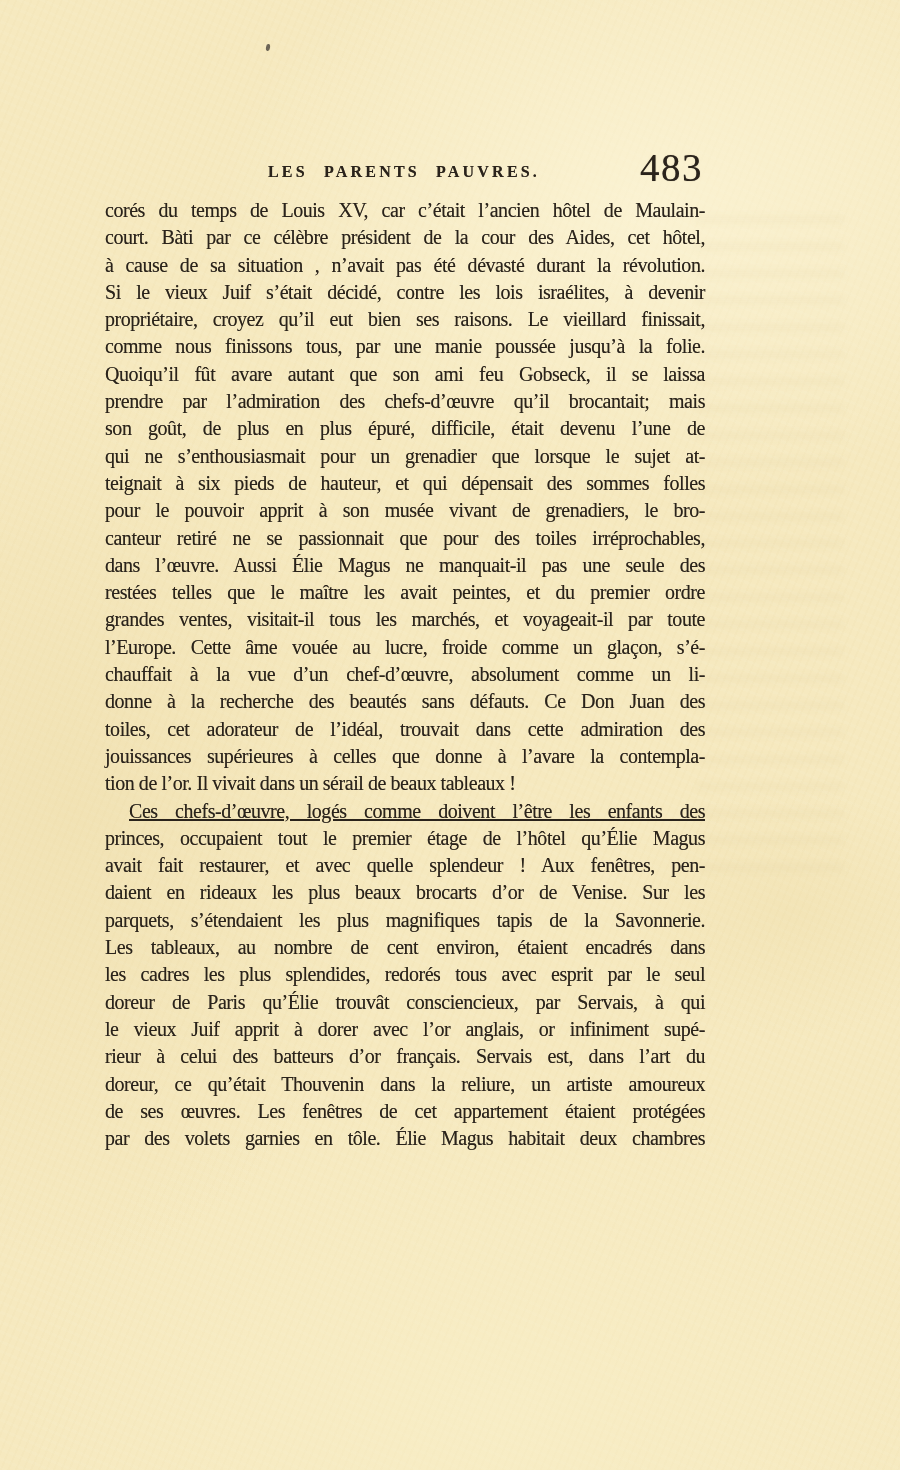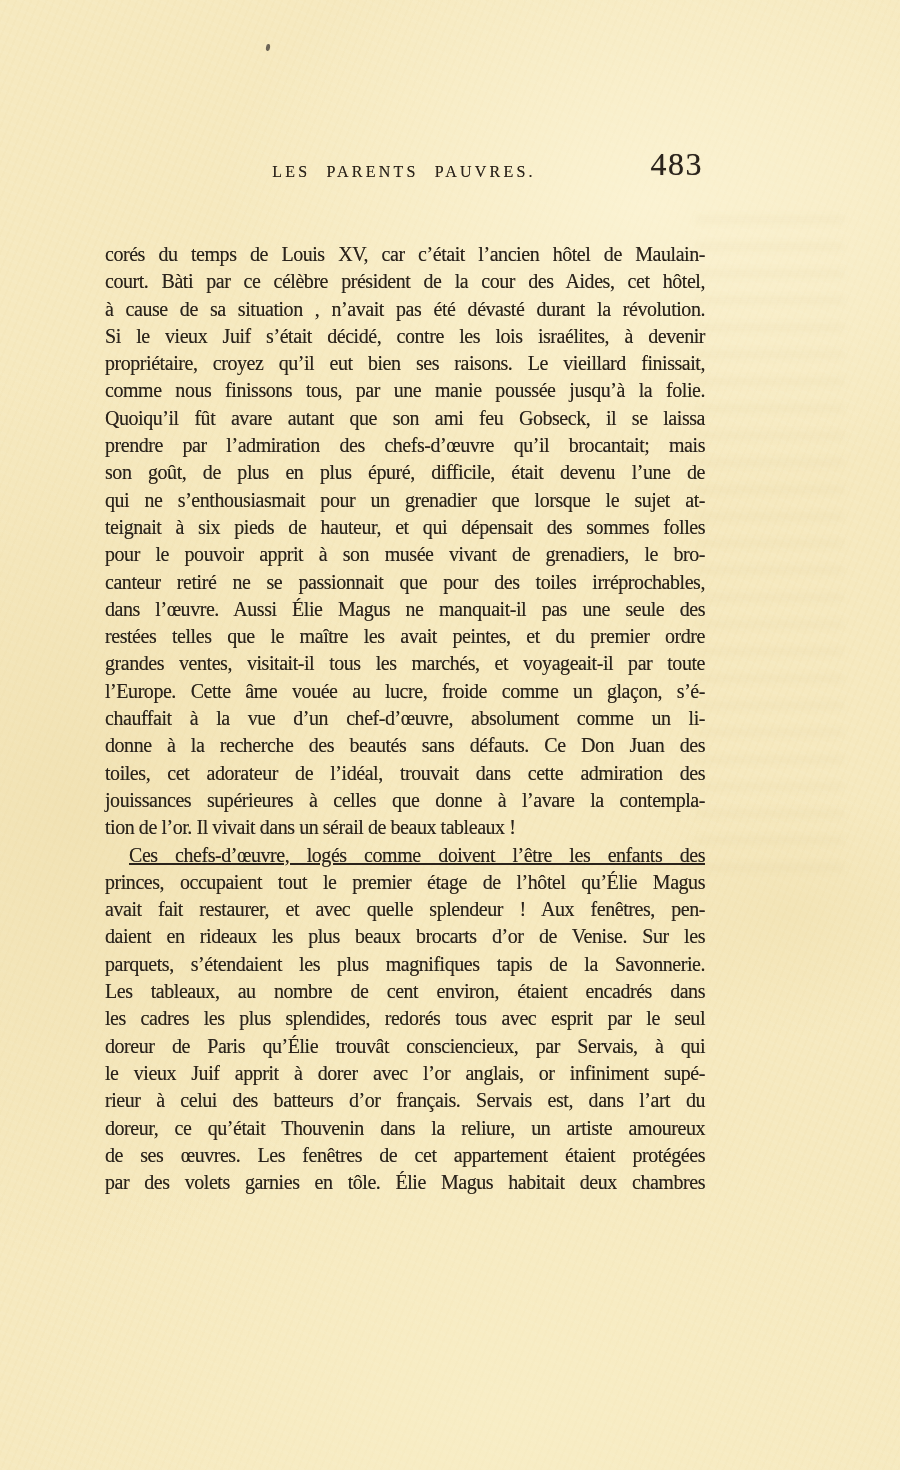--- a/index.html
+++ b/index.html
@@ -41,46 +41,45 @@
     opacity: 0.55;
     pointer-events: none;
   }
   .running-title {
     position: absolute;
     left: 105px;
     width: 598px;
     top: 163px;
     text-align: center;
     font-size: 16px;
-    font-weight: normal;
+    font-weight: bold;
     letter-spacing: 3.2px;
     word-spacing: 9px;
     text-shadow: 0 0 0.6px rgba(42,35,27,0.55);
     white-space: nowrap;
   }
   .page-number {
     position: absolute;
     left: 105px;
     width: 598px;
     top: 148px;
     text-align: right;
-    font-size: 32px;
+    font-size: 39px;
     letter-spacing: 1.5px;
     text-shadow: 0 0 0.7px rgba(42,35,27,0.6);
     line-height: 1;
   }
   .text-block {
     position: absolute;
     left: 105px;
     top: 197px;
     width: 600px;
     font-size: 20px;
     letter-spacing: -0.45px;
     text-shadow: 0 0 0.6px rgba(42,35,27,0.5);
-    margin-top: 44px;
   }
   .paragraph { margin: 0; padding: 0; }
   .line {
     height: 27.3px;
     line-height: 27.3px;
     white-space: nowrap;
     text-align: justify;
     text-align-last: justify;
     text-justify: inter-word;
   }

